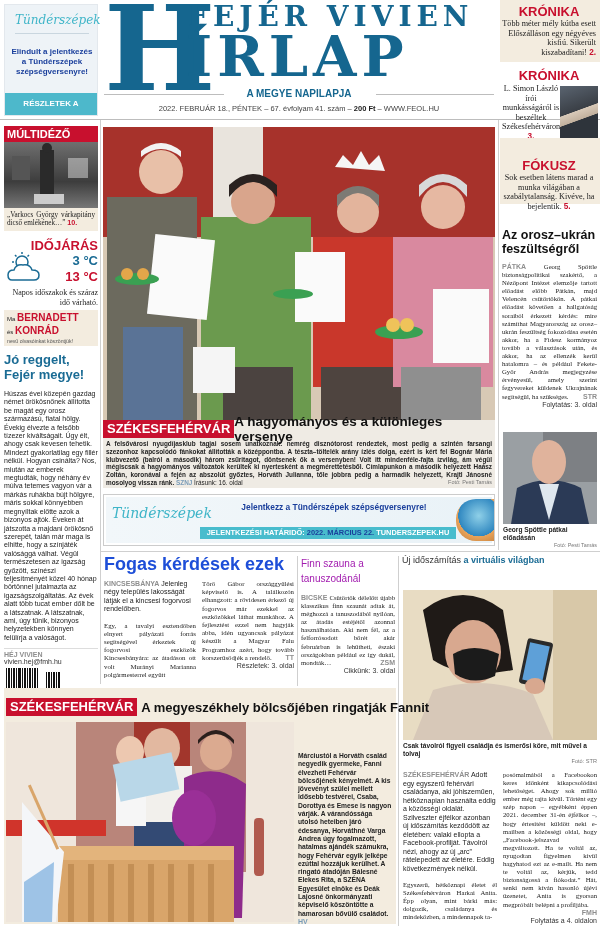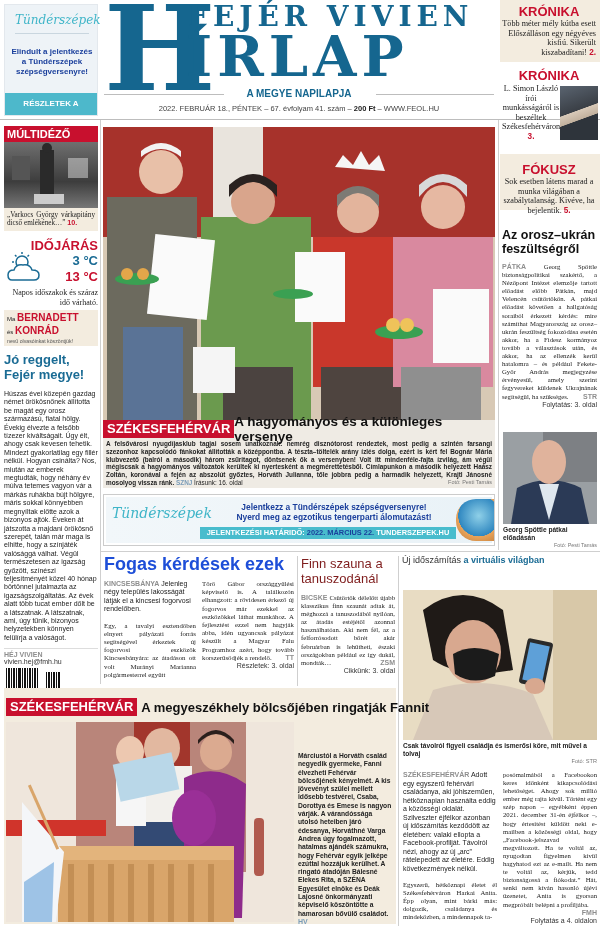--- a/index.html
+++ b/index.html
@@ -65,21 +65,21 @@
 
 <div class="abs teaser beige" style="top:0;height:62px;padding:4px 4px 0 2px">
   <h3>KRÓNIKA</h3>
   <p><span>Több méter mély kútba esett Előszálláson egy négyéves kisfiú. Sikerült kiszabadítani!</span> <span class="pg">2.</span></p>
 </div>
 <div class="abs teaser" style="top:66px;height:88px;padding:2px 4px 0 2px">
   <h3>KRÓNIKA</h3>
   <div class="abs photo" style="left:60px;top:20px;width:38px;height:54px;background:linear-gradient(160deg,#5a6470 0%,#3a3f46 45%,#d8c9b8 46%,#c2b19e 60%,#2e343b 61%)"></div>
   <p style="width:58px;text-align:center;font-size:8.2px;line-height:9.6px;margin-top:1px"><span>L. Simon László írói munkásságáról is beszéltek Székesfehérváron.</span> <span class="pg">3.</span></p>
 </div>
-<div class="abs teaser beige" style="top:154px;height:56px;padding:8px 4px 0 2px">
+<div class="abs teaser beige" style="top:138px;height:66px;padding:20px 4px 0 2px">
   <h3>FÓKUSZ</h3>
   <p style="text-align:center"><span>Sok esetben látens marad a munka világában a szabálytalanság. Kivéve, ha bejelentik.</span> <span class="pg">5.</span></p>
 </div>
 
 <div class="abs" style="left:4px;top:126px;width:94px">
   <div class="sec-label">MÚLTIDÉZŐ</div>
   <div class="photo" style="height:66px;background:linear-gradient(180deg,#6f6f6f,#3d3d3d 60%,#777)">
     <svg width="94" height="66" viewBox="0 0 94 66">
         <rect x="8" y="14" width="18" height="24" fill="#555"></rect>
         <rect x="64" y="16" width="20" height="20" fill="#ddd" opacity=".5"></rect>
@@ -199,21 +199,20 @@
     <span style="font-weight:normal">Írásunk: 16. oldal</span>
     <span style="float:right;font-weight:normal;font-size:5.5px;color:#777">Fotó: Pesti Tamás</span>
   </div>
 </div>
 
 <div class="abs" style="left:103px;top:494px;width:392px;height:52px;border:1px solid #ccc;background:#fff">
   <div class="abs" style="left:2px;top:2px;width:386px;height:46px;background:linear-gradient(90deg,#f2f7fa,#e9f2f7)"></div>
   <div class="abs" style="left:8px;top:10px;font-family:'DejaVu Serif',serif;font-style:italic;color:#3fb5c8;font-size:14px">Tündérszépek</div>
   <div class="abs sans" style="left:110px;top:7px;width:240px;text-align:center;font-weight:bold;color:#1a3f9c;font-size:8.4px;line-height:10px">
     <div>Jelentkezz a Tündérszépek szépségversenyre!</div>
-    <div>Nyerd meg az egzotikus tengerparti álomutazást!</div>
   </div>
   <div class="abs sans" style="left:96px;top:32px;width:256px;height:12px;background:#48bccd;color:#fff;font-size:7.4px;line-height:12px;text-align:center;font-weight:bold">
     <span>JELENTKEZÉSI HATÁRIDŐ:</span> <span style="color:#1a3f9c">2022. MÁRCIUS 22.</span> <span>TUNDERSZEPEK.HU</span>
   </div>
   <div class="abs" style="left:352px;top:4px;width:38px;height:42px;border-radius:20px 0 0 20px;background:radial-gradient(circle at 60% 40%,#8fd0e8,#2f87c0 60%,#e8a35a 61%,#c07a38)"></div>
 </div>
 
 <div class="abs" style="left:502px;top:228px;width:95px">
   <div class="sans" style="font-weight:bold;font-size:12.5px;line-height:14px;color:#111">Az orosz–ukrán feszültségről</div>
   <div class="serif-small" style="margin-top:7px;font-size:6.7px;line-height:8.1px">
@@ -248,21 +247,21 @@
     </div>
     <div style="width:92px">
       <div class="serif-small" style="font-size:6.8px;line-height:8.2px"><span>Törő Gábor országgyűlési képviselő is. A találkozón elhangzott: a rövidesen érkező új fogorvos már ezekkel az eszközökkel láthat munkához. A fejlesztést ezzel nem hagyják abba, idén ugyancsak pályázat készült a Magyar Falu Programhoz azért, hogy tovább korszerűsödjék a rendelő.</span> <span class="kicker" style="float:right">TT</span></div>
       <div class="sans" style="text-align:right;font-size:7px;color:#333">Részletek: 3. oldal</div>
     </div>
   </div>
 </div>
 <div class="vline" style="left:297px;top:556px;height:130px"></div>
 
 <div class="abs" style="left:301px;top:556px;width:94px">
-  <div class="sans" style="font-size:13px;line-height:15px;color:#7f1d1d">Finn szauna a tanuszodánál</div>
+  <div class="sans" style="font-size:10px;line-height:15px;color:#a21caf">Finn szauna a tanuszodánál</div>
   <div class="serif-small" style="margin-top:8px;font-size:6.7px;line-height:8.1px">
     <span class="kicker">BICSKE</span>
     <span>Csütörtök délelőtt újabb klasszikus finn szaunát adtak át, méghozzá a tanuszodából nyílóan, az átadás estéjétől azonnal használhatóan. Aki nem fél, az a felforrósodott bőrét akár februárban is lehűtheti, északi országokban például ez így dukál, mondták…</span>
     <span class="kicker" style="float:right">ZsM</span>
   </div>
   <div class="sans" style="text-align:right;font-size:7px;color:#333;clear:both">Cikkünk: 3. oldal</div>
 </div>
 <div class="vline" style="left:398px;top:556px;height:370px"></div>
 
 <div class="abs" style="left:402px;top:554px;width:196px">

